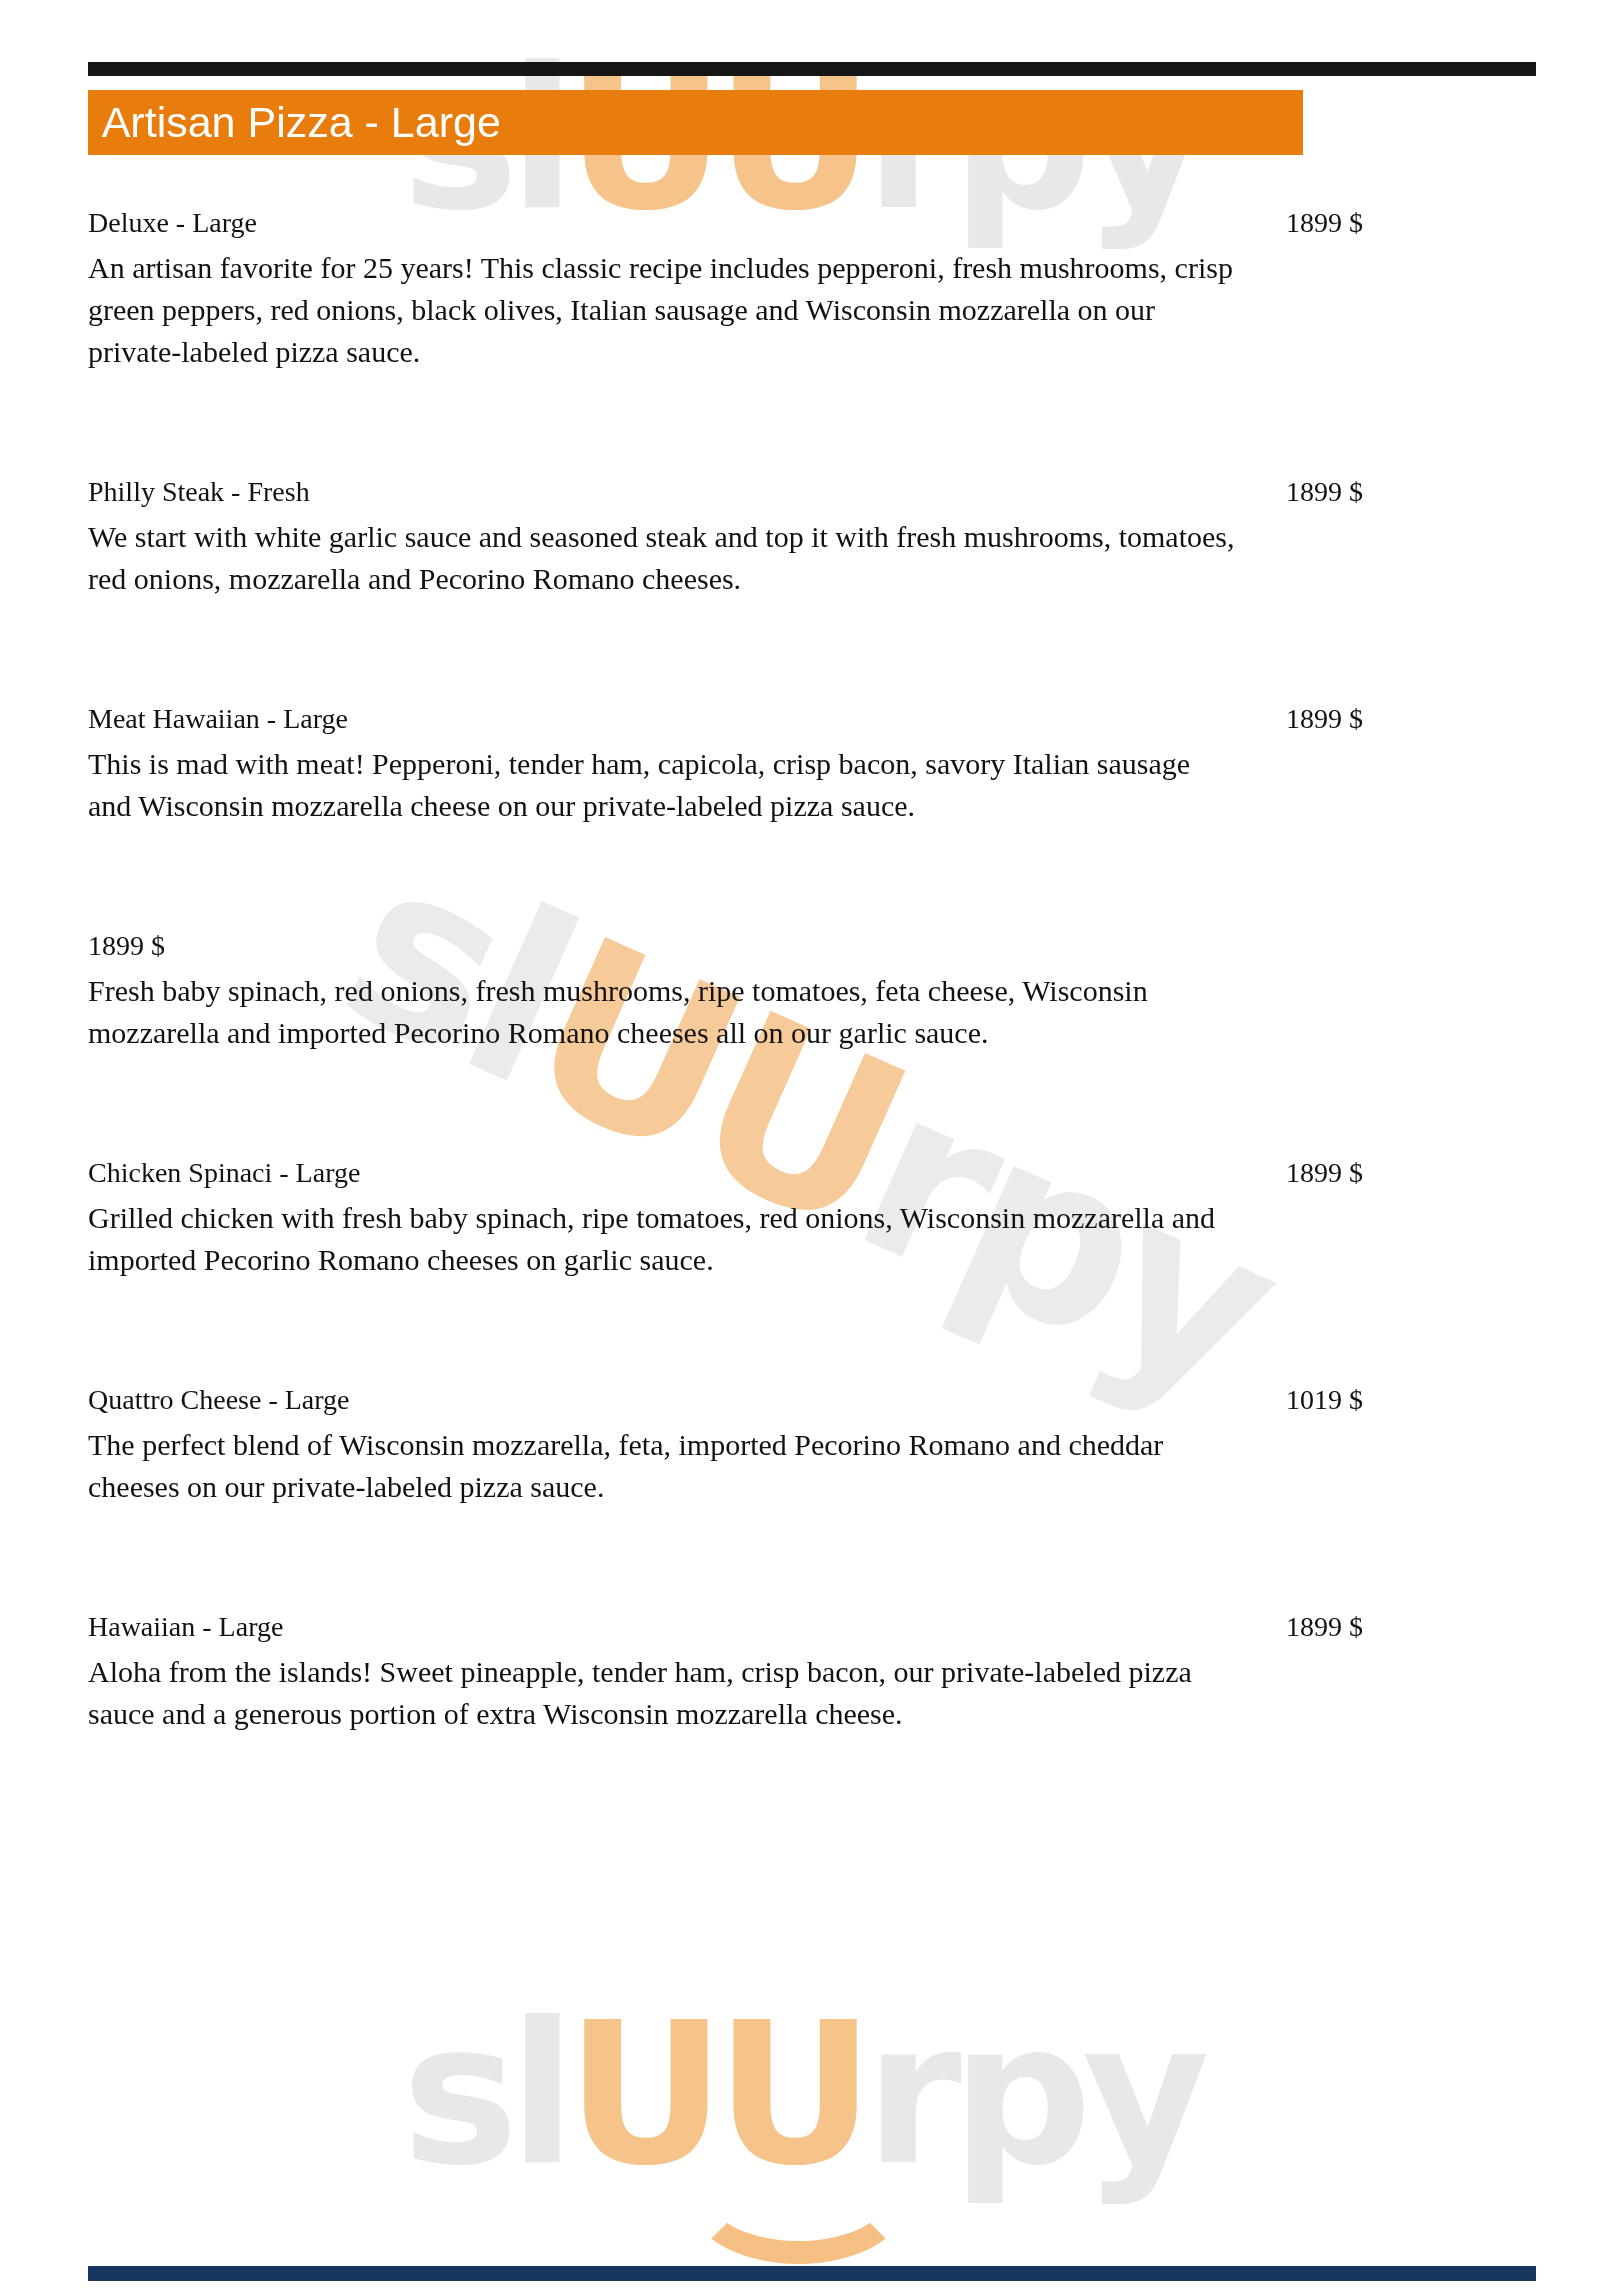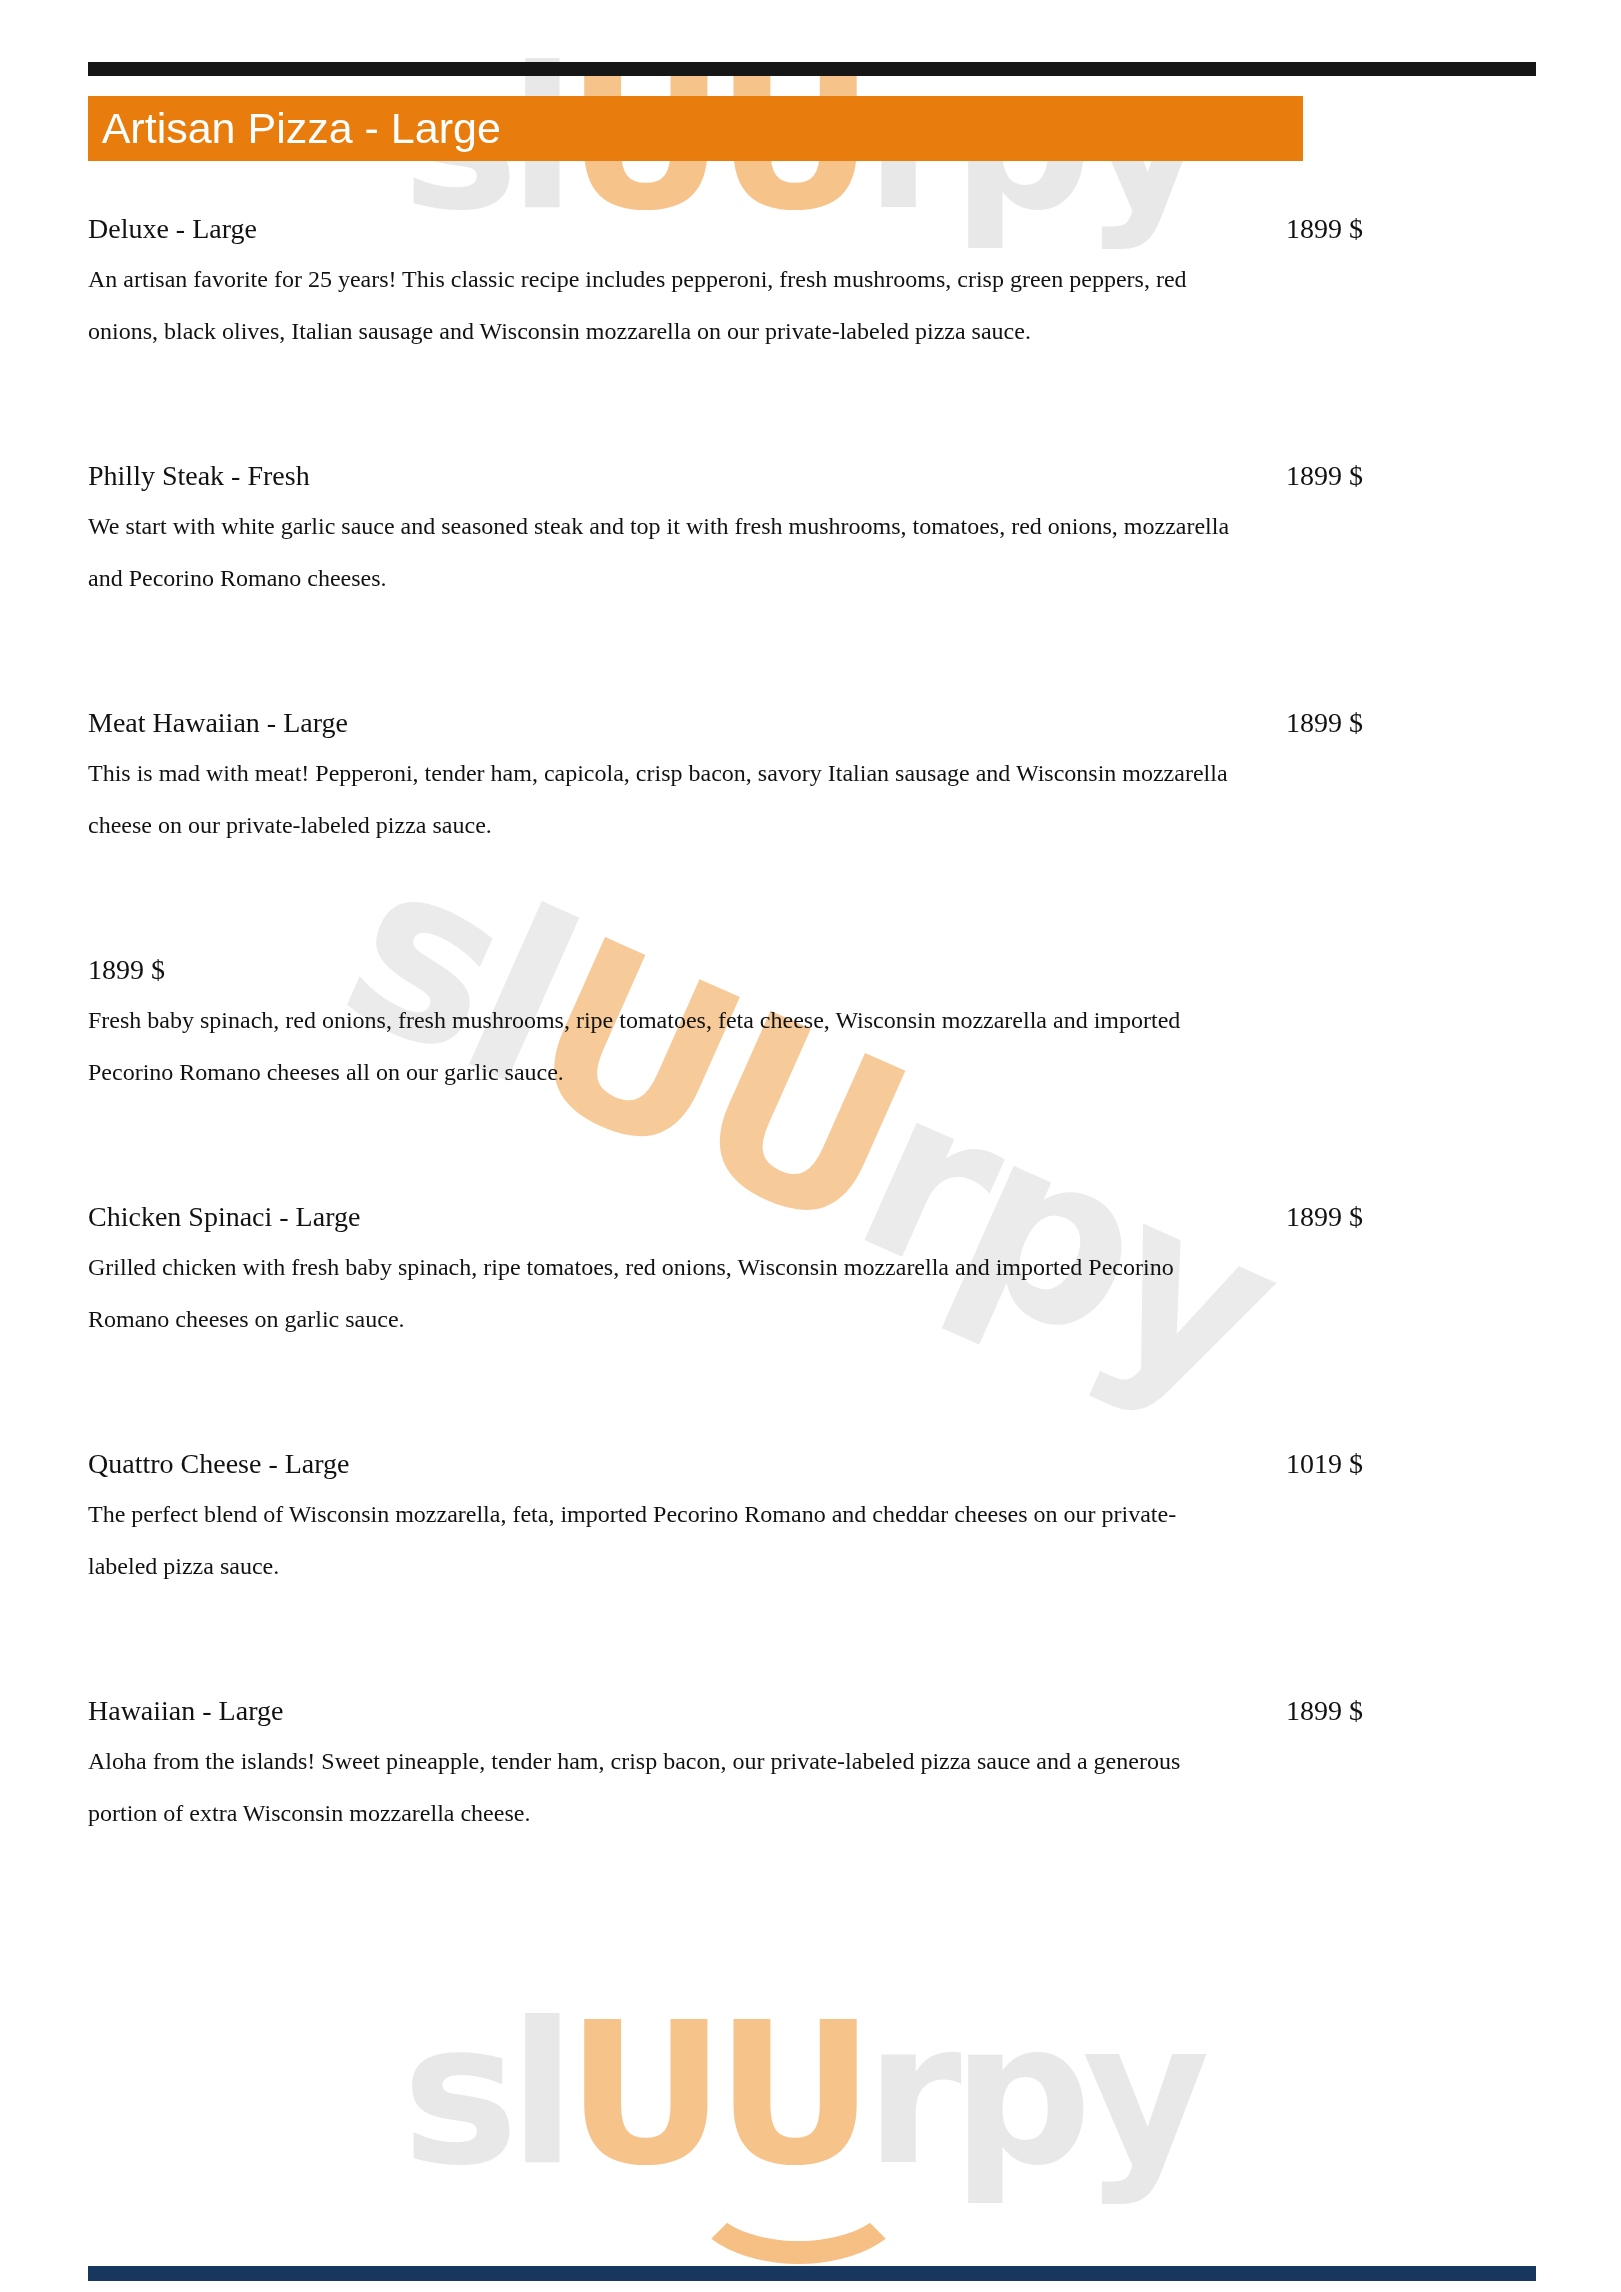--- a/index.html
+++ b/index.html
@@ -34,37 +34,37 @@
     border: 23.5px solid transparent;
     border-bottom-color: var(--watermark_orange, #f5b56e);
     border-radius: 50%;
     opacity: 0.85;
   }
 
   
   .content { position: relative; z-index: 1; padding: 62px 85px 0 88px; }
   .topbar  { width: 1448px; height: 13.7px; background: var(--top_bar, #161616); }
   .header  {
-    margin-top: 20px;
+    margin-top: 14px;
     width: 1215px; height: 65px;
     background: var(--accent, #E87D0D);
     display: flex; align-items: center;
     padding-left: 13.7px;
   }
   .header-title {
     font-family: "Liberation Sans", sans-serif;
     font-size: 43px;
     color: #ffffff;
   }
   .menu { margin-top: 43px; }
   .menu-item { margin-bottom: 94px; }
   .item-header { display: flex; font-size: 28px; line-height: 49px; }
   .item-name  { width: 1198px; }
   .item-price { white-space: nowrap; }
-  .item-description { font-size: 24px; line-height: 52px; max-width: 1152px; }
+  .item-description { font-size: 30px; line-height: 42px; max-width: 1152px; }
 
   .bottombar {
     position: absolute;
     left: 88px; bottom: 11.8px;
     width: 1448px; height: 15.7px;
     background: var(--bottom_bar, #17375E);
     z-index: 1;
   }
 </style>
 </head>

